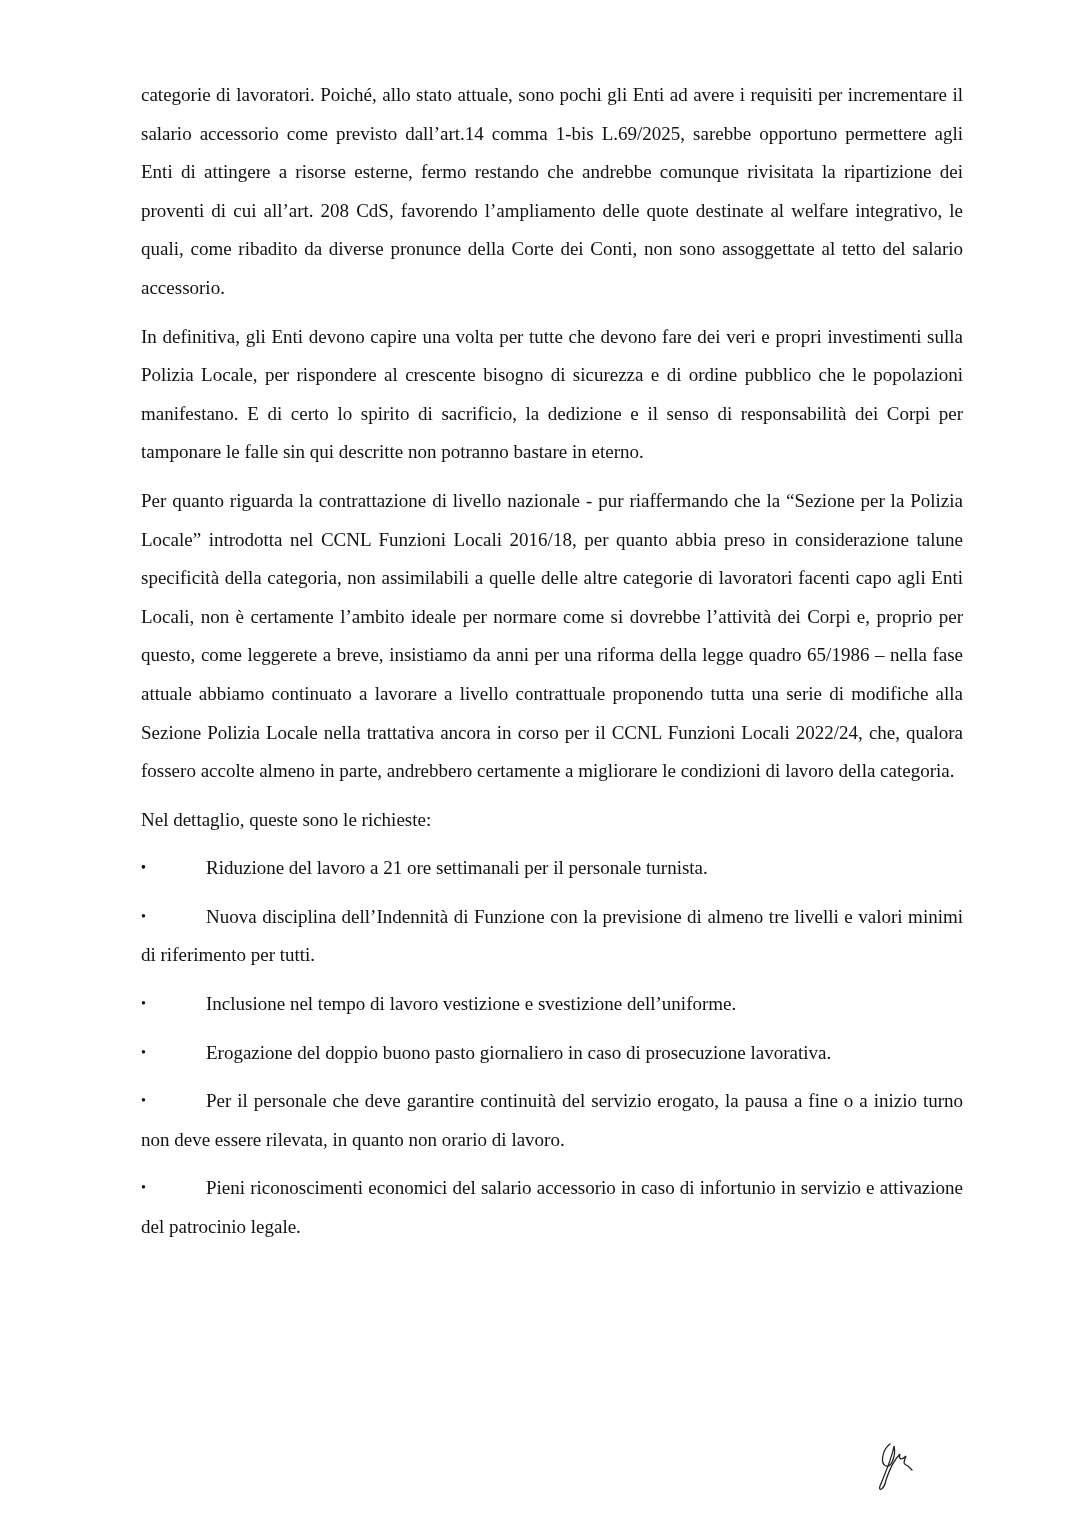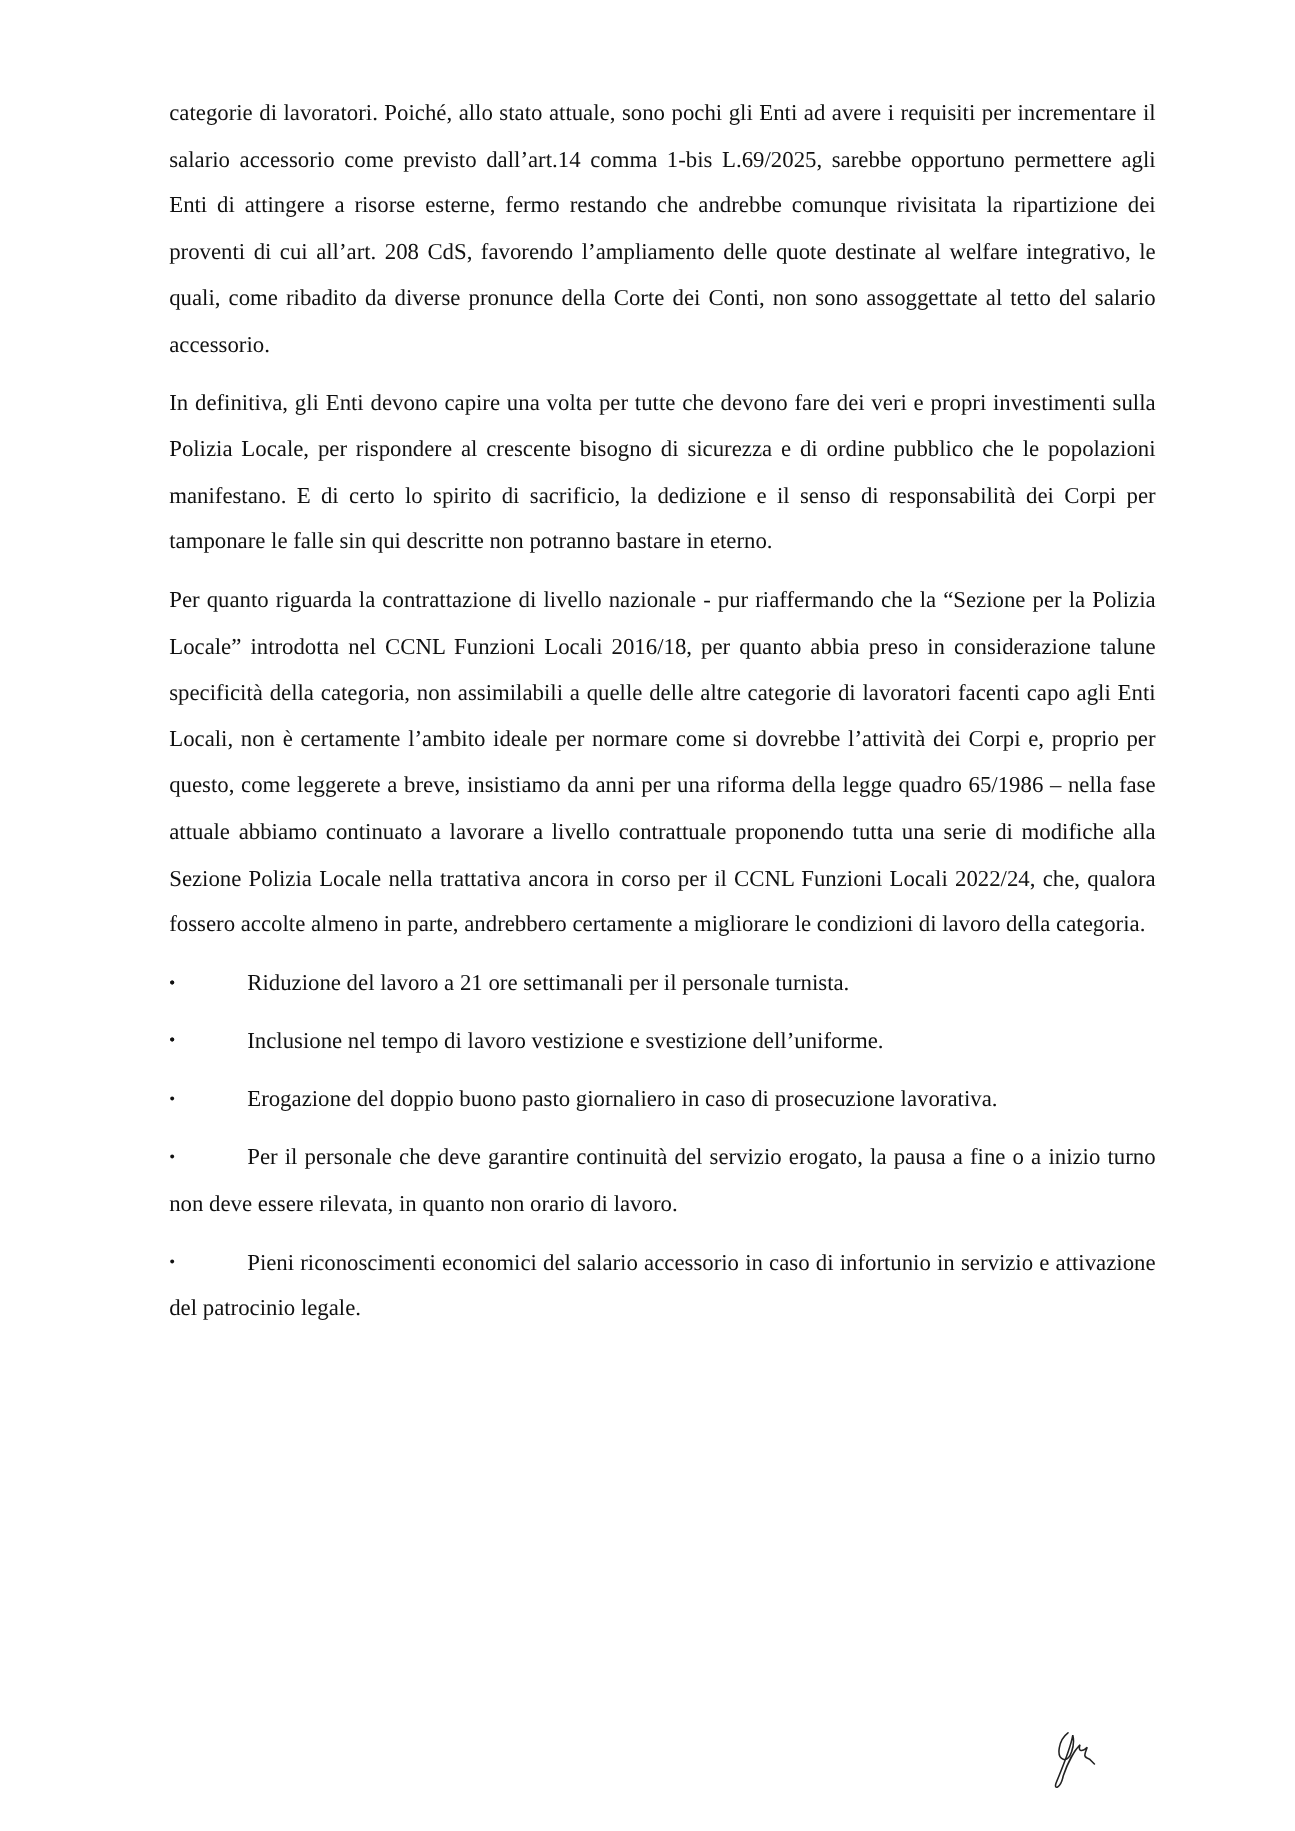--- a/index.html
+++ b/index.html
@@ -13,25 +13,26 @@
   .bullet .dot { position:absolute; left:0; top:0; text-indent:0; width:10px; font-size:14px; }
   .signature { position:absolute; left:868px; top:1440px; width:60px; height:60px; }
 </style>
 </head>
 <body>
 
 <div class="page">
   <p class="para">categorie di lavoratori. Poiché, allo stato attuale, sono pochi gli Enti ad avere i requisiti per incrementare il salario accessorio come previsto dall’art.14 comma 1-bis L.69/2025, sarebbe opportuno permettere agli Enti di attingere a risorse esterne, fermo restando che andrebbe comunque rivisitata la ripartizione dei proventi di cui all’art. 208 CdS, favorendo l’ampliamento delle quote destinate al welfare integrativo, le quali, come ribadito da diverse pronunce della Corte dei Conti, non sono assoggettate al tetto del salario accessorio.</p>
   <p class="para">In definitiva, gli Enti devono capire una volta per tutte che devono fare dei veri e propri investimenti sulla Polizia Locale, per rispondere al crescente bisogno di sicurezza e di ordine pubblico che le popolazioni manifestano. E di certo lo spirito di sacrificio, la dedizione e il senso di responsabilità dei Corpi per tamponare le falle sin qui descritte non potranno bastare in eterno.</p>
   <p class="para">Per quanto riguarda la contrattazione di livello nazionale - pur riaffermando che la “Sezione per la Polizia Locale” introdotta nel CCNL Funzioni Locali 2016/18, per quanto abbia preso in considerazione talune specificità della categoria, non assimilabili a quelle delle altre categorie di lavoratori facenti capo agli Enti Locali, non è certamente l’ambito ideale per normare come si dovrebbe l’attività dei Corpi e, proprio per questo, come leggerete a breve, insistiamo da anni per una riforma della legge quadro 65/1986 – nella fase attuale abbiamo continuato a lavorare a livello contrattuale proponendo tutta una serie di modifiche alla Sezione Polizia Locale nella trattativa ancora in corso per il CCNL Funzioni Locali 2022/24, che, qualora fossero accolte almeno in parte, andrebbero certamente a migliorare le condizioni di lavoro della categoria.</p>
+  <p class="intro">Nel dettaglio, queste sono le richieste:</p>
 
   <div>
     <p class="bullet"><span class="dot">•</span></p>
     <p class="bullet"><span class="dot">•</span><span>Riduzione del lavoro a 21 ore settimanali per il personale turnista.</span></p>
-    <p class="bullet"><span class="dot">•</span></p>
+    <p class="bullet"><span class="dot">•</span><span>Nuova disciplina dell’Indennità di Funzione con la previsione di almeno tre livelli e valori minimi di riferimento per tutti.</span></p>
     <p class="bullet"><span class="dot">•</span><span>Inclusione nel tempo di lavoro vestizione e svestizione dell’uniforme.</span></p>
     <p class="bullet"><span class="dot">•</span><span>Erogazione del doppio buono pasto giornaliero in caso di prosecuzione lavorativa.</span></p>
     <p class="bullet"><span class="dot">•</span><span>Per il personale che deve garantire continuità del servizio erogato, la pausa a fine o a inizio turno non deve essere rilevata, in quanto non orario di lavoro.</span></p>
     <p class="bullet"><span class="dot">•</span><span>Pieni riconoscimenti economici del salario accessorio in caso di infortunio in servizio e attivazione del patrocinio legale.</span></p>
   </div>
 </div>
 
 <svg class="signature" viewBox="0 0 60 60">
   <path d="M22 4 C14 10, 12 24, 18 26 C24 28, 28 14, 26 6 C24 18, 16 36, 12 46 C10 52, 16 50, 18 40 C22 28, 28 18, 32 14 C30 20, 34 20, 38 16 C36 22, 34 24, 40 26 L44 30" fill="none" stroke="#222" stroke-width="1.3" stroke-linecap="round"></path>
 </svg>

